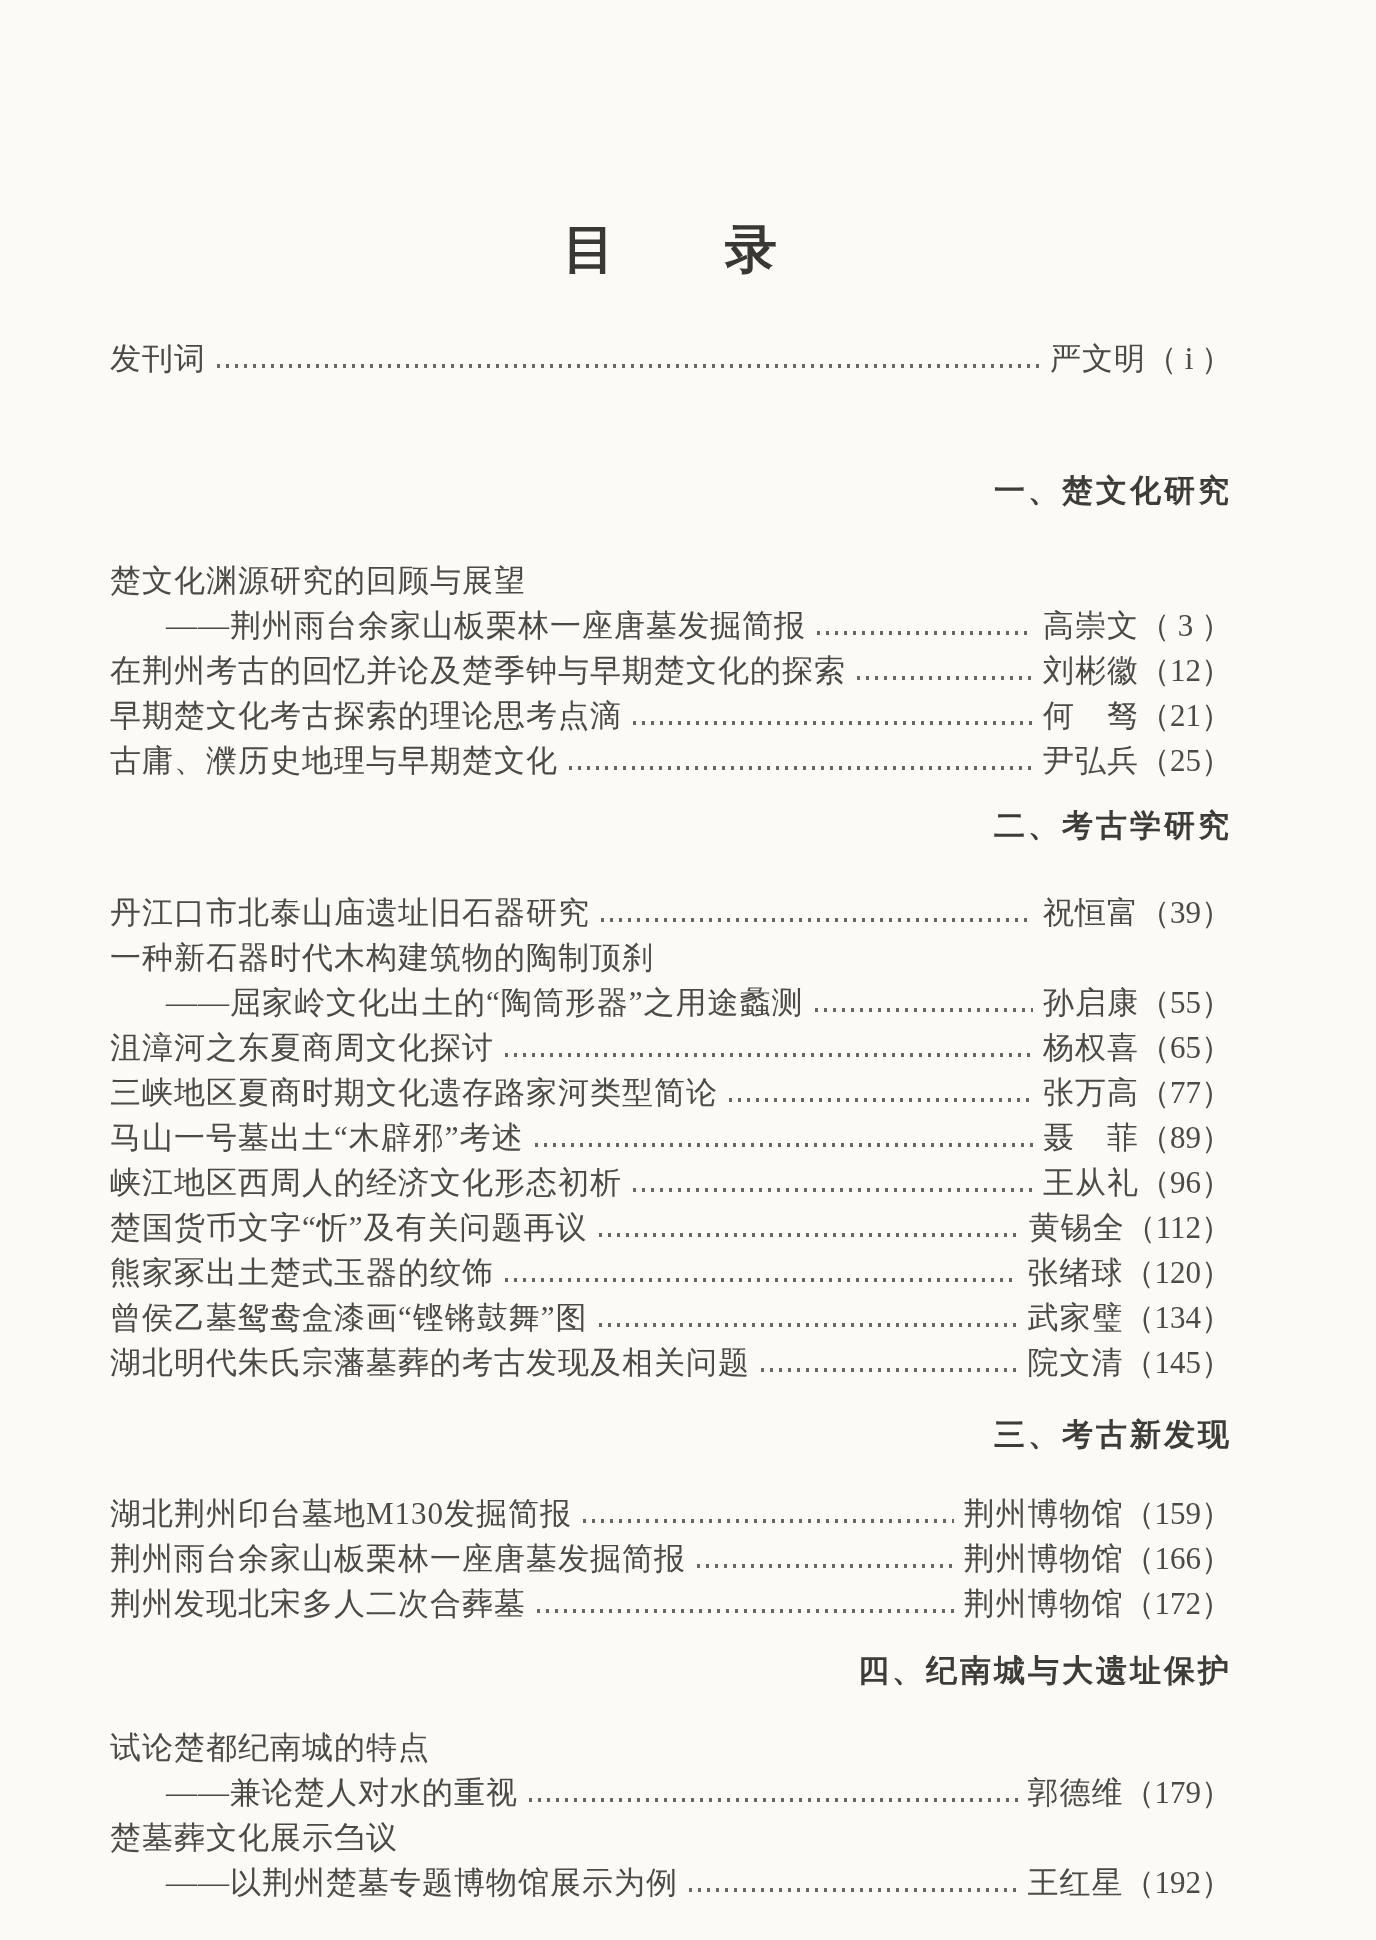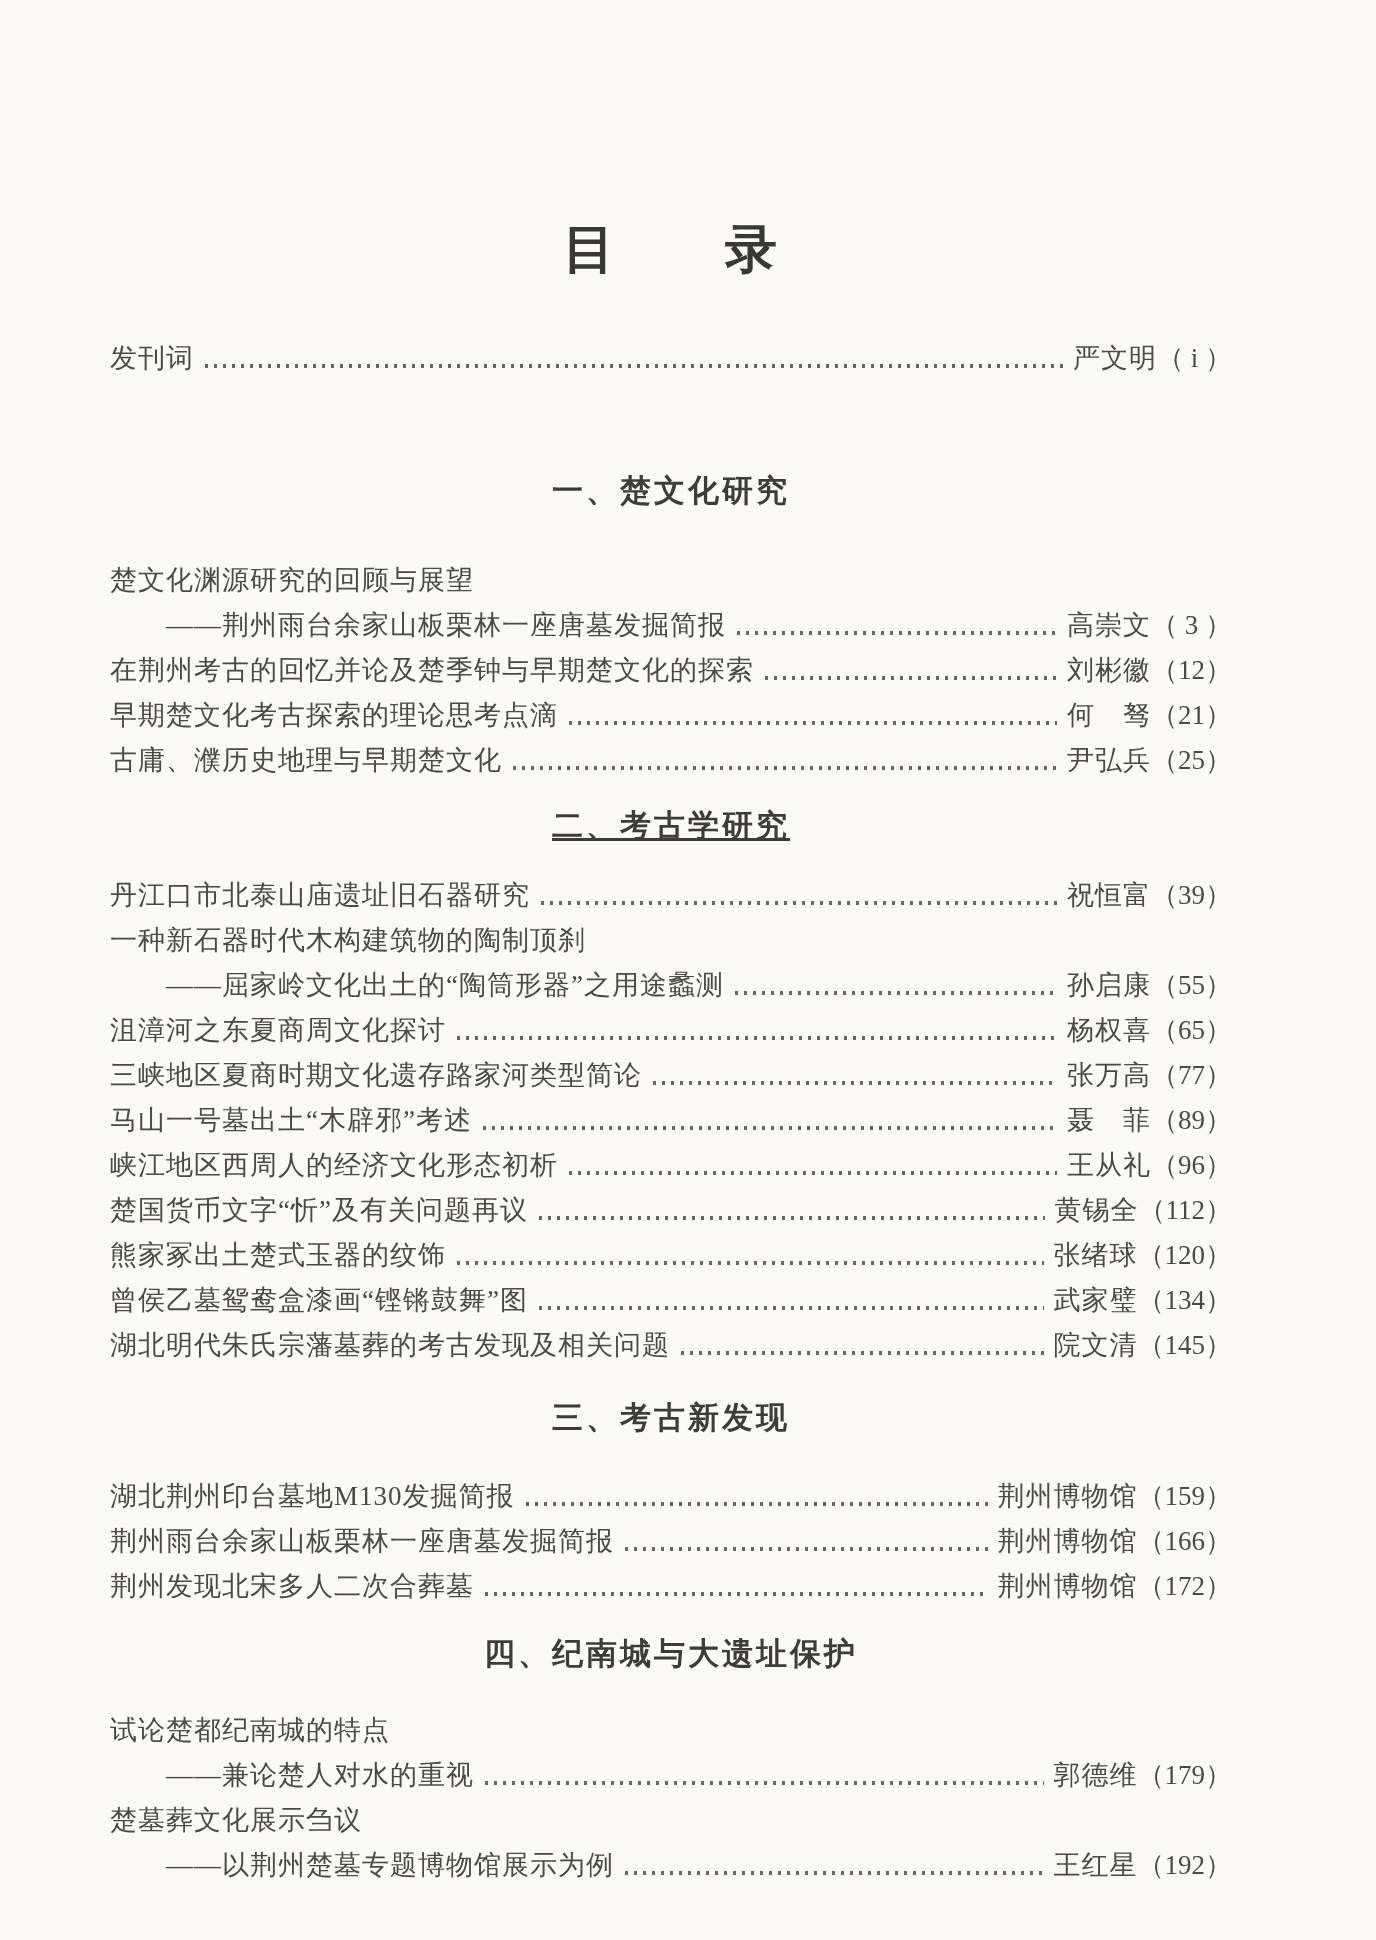--- a/index.html
+++ b/index.html
@@ -27,51 +27,51 @@
     text-align:center;
     font-size:52px;
     font-weight:700;
     letter-spacing:2px;
     color:#3a3834;
   }
   .front-row{ margin-top:44px; }
   .toc-row{
     display:flex;
     align-items:flex-end;
-    font-size:27px;
+    font-size:31px;
     line-height:45px;
     letter-spacing:1px;
     color:#4b4a45;
     white-space:nowrap;
   }
   .toc-row .t{ flex:0 0 auto; }
   .toc-row.sub .t{ padding-left:56px; }
   .leader{
     flex:1 1 auto;
     height:12px;
     margin:0 10px 9px 8px;
     background-image:radial-gradient(circle, #6a675f 1.8px, rgba(0,0,0,0) 2.0px);
     background-size:9px 12px;
     background-repeat:repeat-x;
     background-position:0 50%;
     min-width:30px;
   }
   .author{ flex:0 0 auto; }
   .pages{ flex:0 0 auto; letter-spacing:0; }
   .section-heading{
-    text-align:center;
+    text-align:right;
     font-family:"Liberation Sans","DejaVu Sans",sans-serif;
     font-weight:700;
     font-size:31px;
     line-height:45px;
     letter-spacing:3px;
     color:#3e3c38;
   }
   .h1{ margin-top:87px; margin-bottom:45px; }
-  .h2{ margin-top:20px; margin-bottom:25px;text-decoration:underline; }
+  .h2{ margin-top:20px; margin-bottom:42px; }
   .h3{ margin-top:27px; margin-bottom:34px; }
   .h4{ margin-top:22px; margin-bottom:32px; }
 </style>
 </head>
 <body>
 
 <div class="page">
   <div class="content">
 
     <div class="page-title">目　　录</div>

